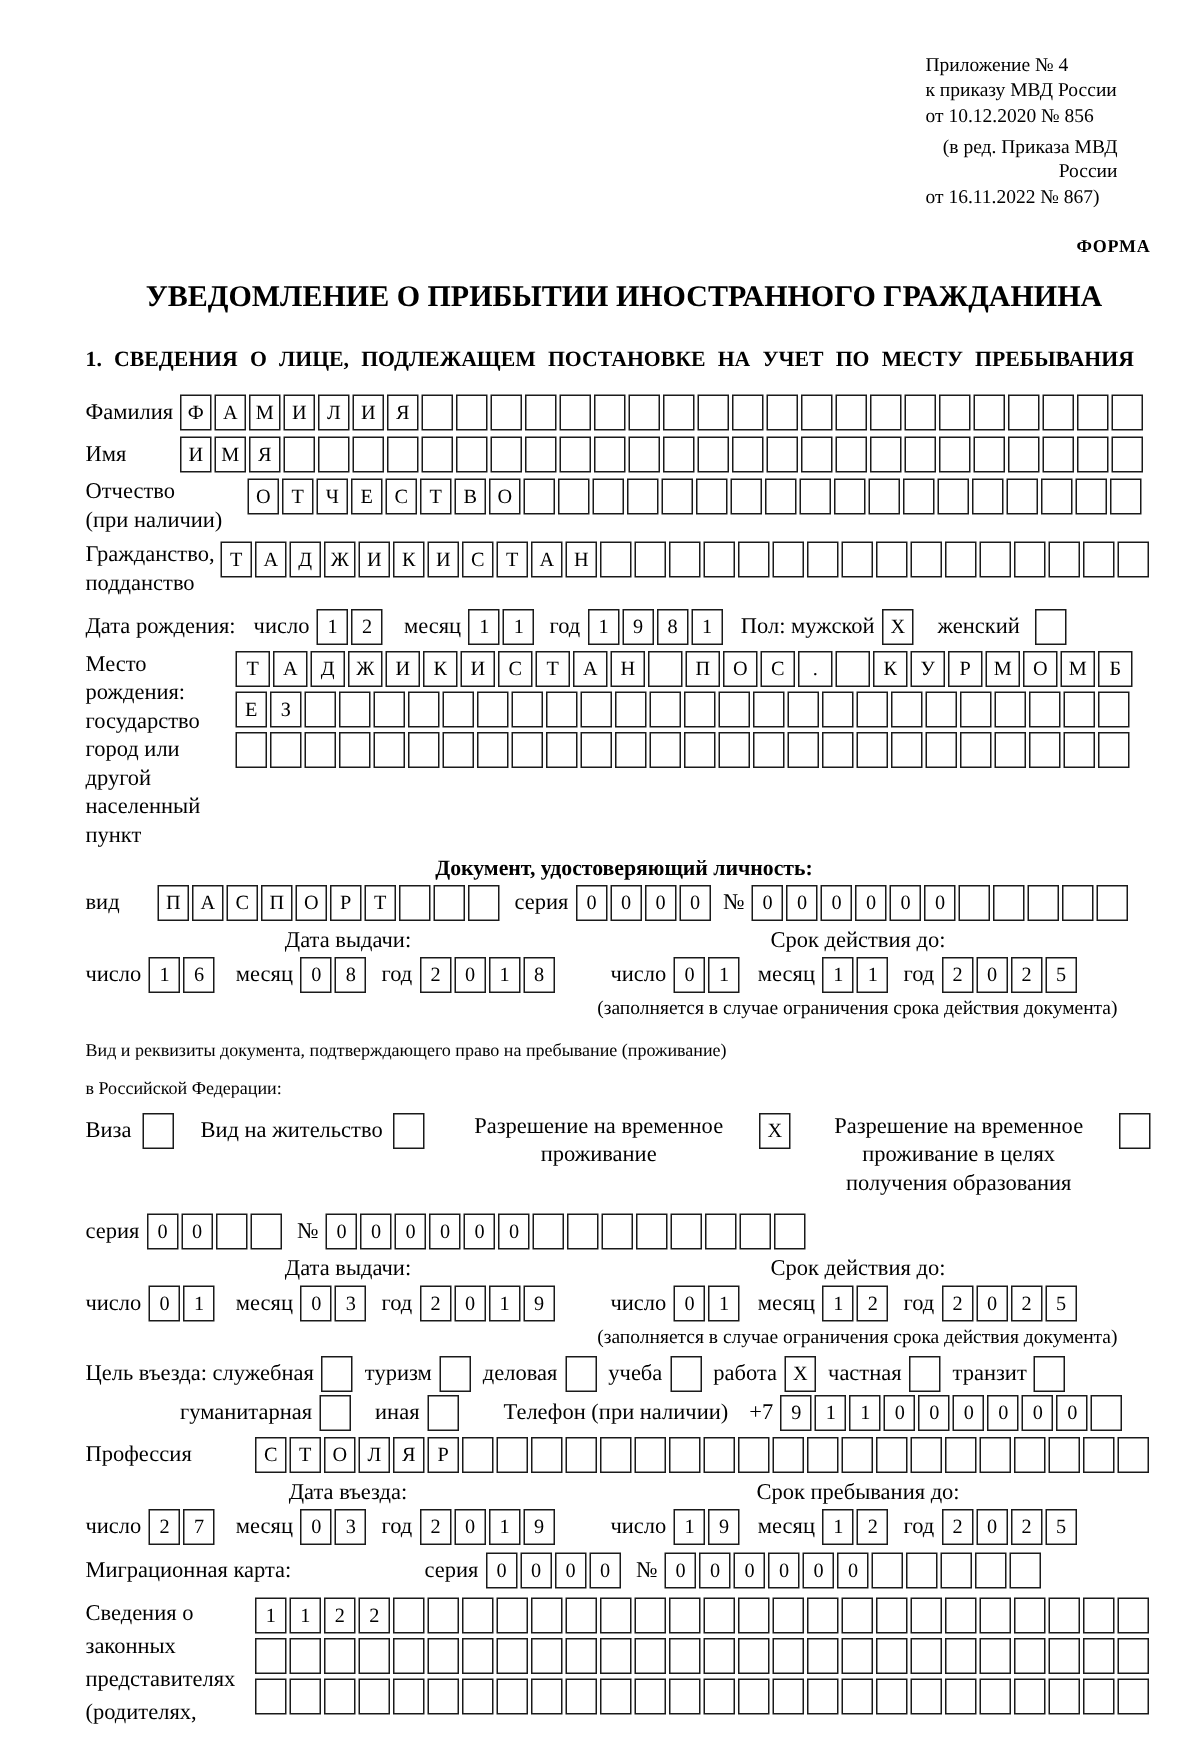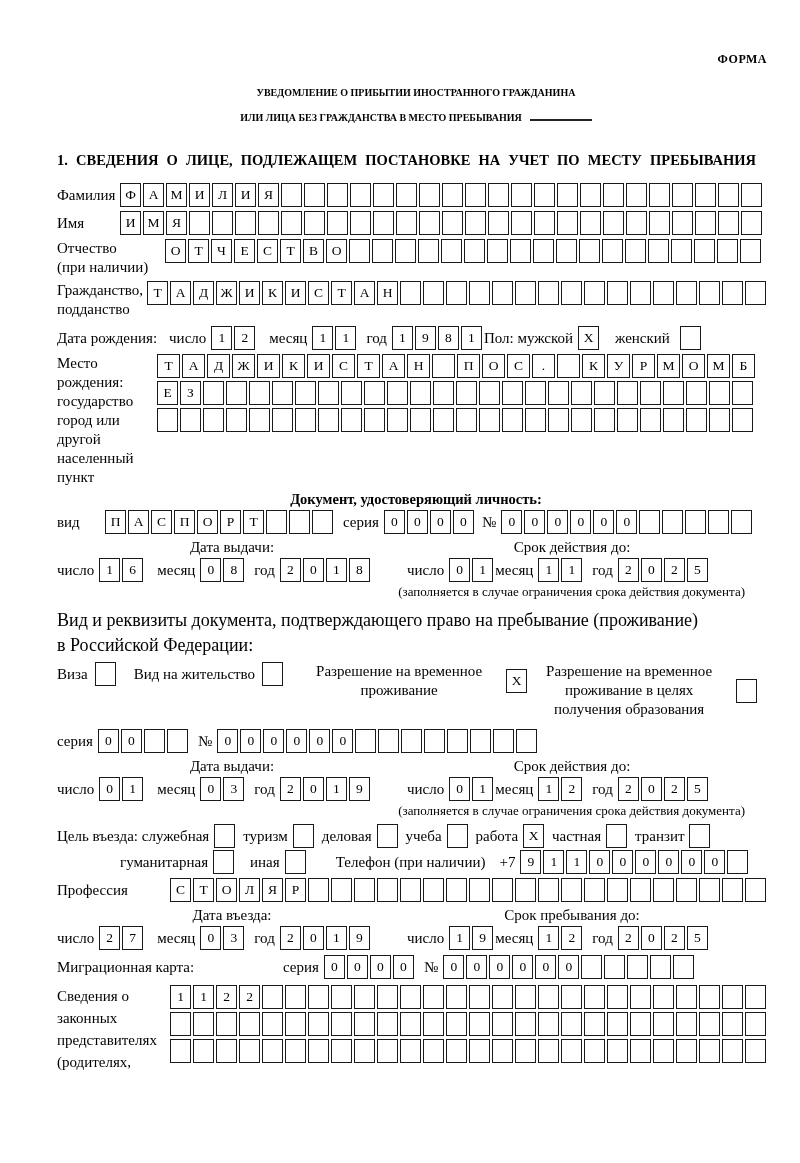--- a/index.html
+++ b/index.html
@@ -5,21 +5,21 @@
   html,body{margin:0;padding:0;background:#ffffff;}
   .page{
     width:800px;height:1163px;box-sizing:border-box;position:relative;
     background:#fff;color:#000;overflow:hidden;
     padding:34px 25px 0 57px;
     font-family:"Liberation Serif","DejaVu Serif",serif;
   }
   .annex{margin-left:560px;font-size:13px;line-height:17px;}
   .annex .note{margin-top:5px;}
   .form-label{text-align:right;padding-right:8px;font-weight:bold;font-size:12px;margin-top:18px;letter-spacing:.5px;}
-  .title{text-align:center;font-weight:bold;font-size:10px;margin-top:14px;line-height:24px;}
+  .title{text-align:center;font-weight:bold;font-size:20px;margin-top:14px;line-height:24px;}
   .title .blank{display:inline-block;width:62px;border-bottom:2px solid #222;height:14px;margin-left:8px;}
   .section1{font-weight:bold;font-size:14.5px;margin-top:22px;word-spacing:4.5px;white-space:nowrap;}
 
   .frow{display:flex;align-items:flex-start;margin-top:4px;}
   .lbl{font-size:15px;line-height:24px;flex-shrink:0;}
   .lbl2{font-size:15px;line-height:19px;flex-shrink:0;}
   .cells{display:flex;flex-shrink:0;}
   .cell{
     box-sizing:border-box;width:21px;height:24px;border:1.7px solid #1a1a1a;margin-right:2px;
     display:flex;align-items:center;justify-content:center;font-size:13.5px;flex-shrink:0;background:#fff;
@@ -29,41 +29,47 @@
   .w-place{width:100px;} .w-kind{width:48px;} .w-prof{width:113px;} .w-legal{width:113px;}
 
   .center-b{text-align:center;font-weight:bold;font-size:14.5px;margin-top:4px;}
   .dhead{display:flex;font-size:15px;margin-top:5px;}
   .dh-left{width:350px;text-align:center;}
   .dh-right{width:330px;text-align:center;}
   .drow{display:flex;align-items:center;margin-top:2px;}
   .dgroup{display:flex;align-items:center;flex-shrink:0;}
   .dg-left{width:350px;}
   .li{margin-right:5px;}
-  .g6{margin-left:6px;} .g8{margin-left:8px;} .g10{} .g12{margin-left:12px;} .g14{margin-left:14px;} .g16{margin-left:16px;} .g28{margin-left:28px;text-align:right;}
+  .g6{margin-left:6px;} .g8{margin-left:8px;} .g10{margin-left:10px;} .g12{margin-left:12px;} .g14{margin-left:14px;} .g16{margin-left:16px;} .g28{margin-left:28px;text-align:right;}
   .note{font-size:13px;text-align:right;padding-right:30px;margin-top:2px;line-height:16px;}
-  .plain{font-size:18px;margin-top:8px;line-height:25px;}
+  .plain{font-size:12px;margin-top:8px;line-height:25px;}
   .cbrow{display:flex;align-items:flex-start;margin-top:4px;}
-  .cbitem{display:flex;align-items:center;}
+  .cbitem{display:flex;align-items:flex-start;}
   .cbitem .lbl{margin-right:7px;}
   .cb-label-multi{text-align:center;line-height:19px;font-size:15px;width:200px;margin-right:7px;}
   .stack{display:flex;flex-direction:column;}
   .stack .cells{margin-bottom:3px;}
 </style>
 </head>
 <body>
 
 <div class="page">
 
+  <div class="annex">
+    <div>Приложение № 4</div>
+    <div>к приказу МВД России</div>
+    <div>от 10.12.2020 № 856</div>
+    <div class="note">(в ред. Приказа МВД России</div>
+    <div>от 16.11.2022 № 867)</div>
+  </div>
 
   <div class="form-label">ФОРМА</div>
 
   <div class="title">
     <div>УВЕДОМЛЕНИЕ О ПРИБЫТИИ ИНОСТРАННОГО ГРАЖДАНИНА</div>
-    <div><span>ИЛИ ЛИЦА БЕЗ ГРАЖДАНСТВА В МЕСТО ПРЕБЫВАНИЯ</span><span class="blank"></span></div>
   </div>
 
   <div class="section1">1. СВЕДЕНИЯ О ЛИЦЕ, ПОДЛЕЖАЩЕМ ПОСТАНОВКЕ НА УЧЕТ ПО МЕСТУ ПРЕБЫВАНИЯ</div>
 
   <div class="frow" style="margin-top:14px;">
     <span class="lbl w-surname">Фамилия</span>
     <span class="cells">
         <span class="cell">Ф</span>
         <span class="cell">А</span>
         <span class="cell">М</span>

